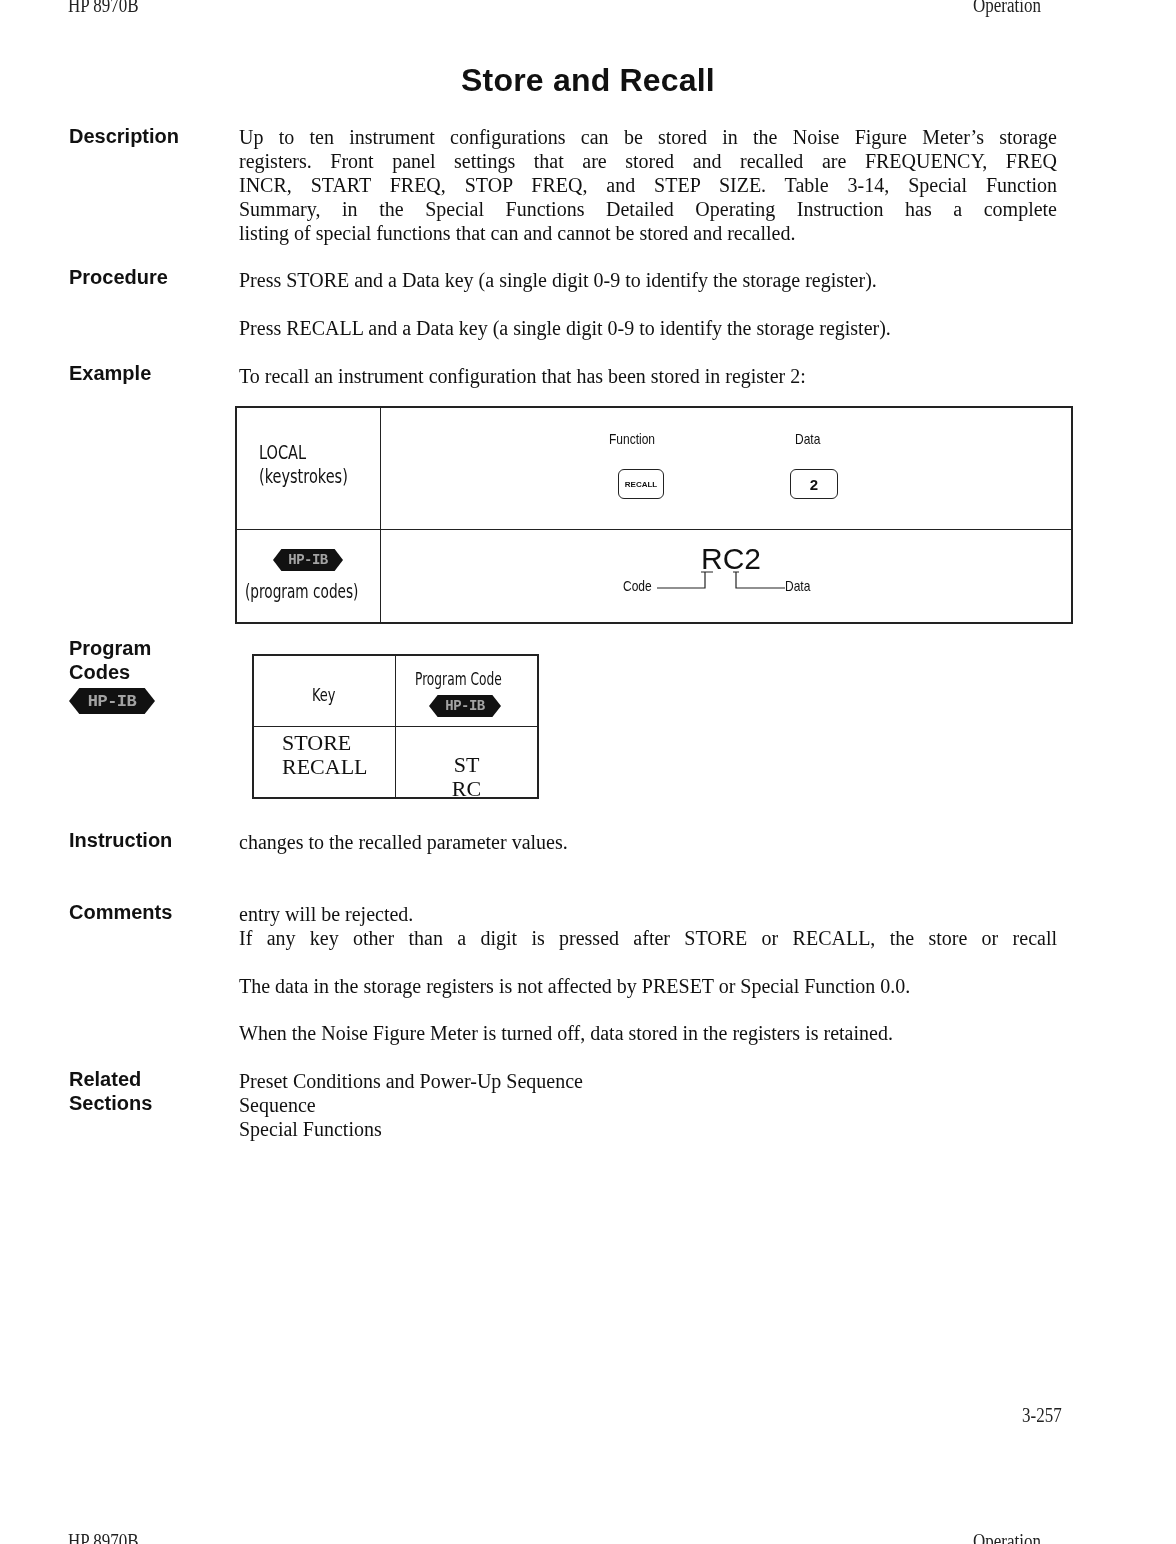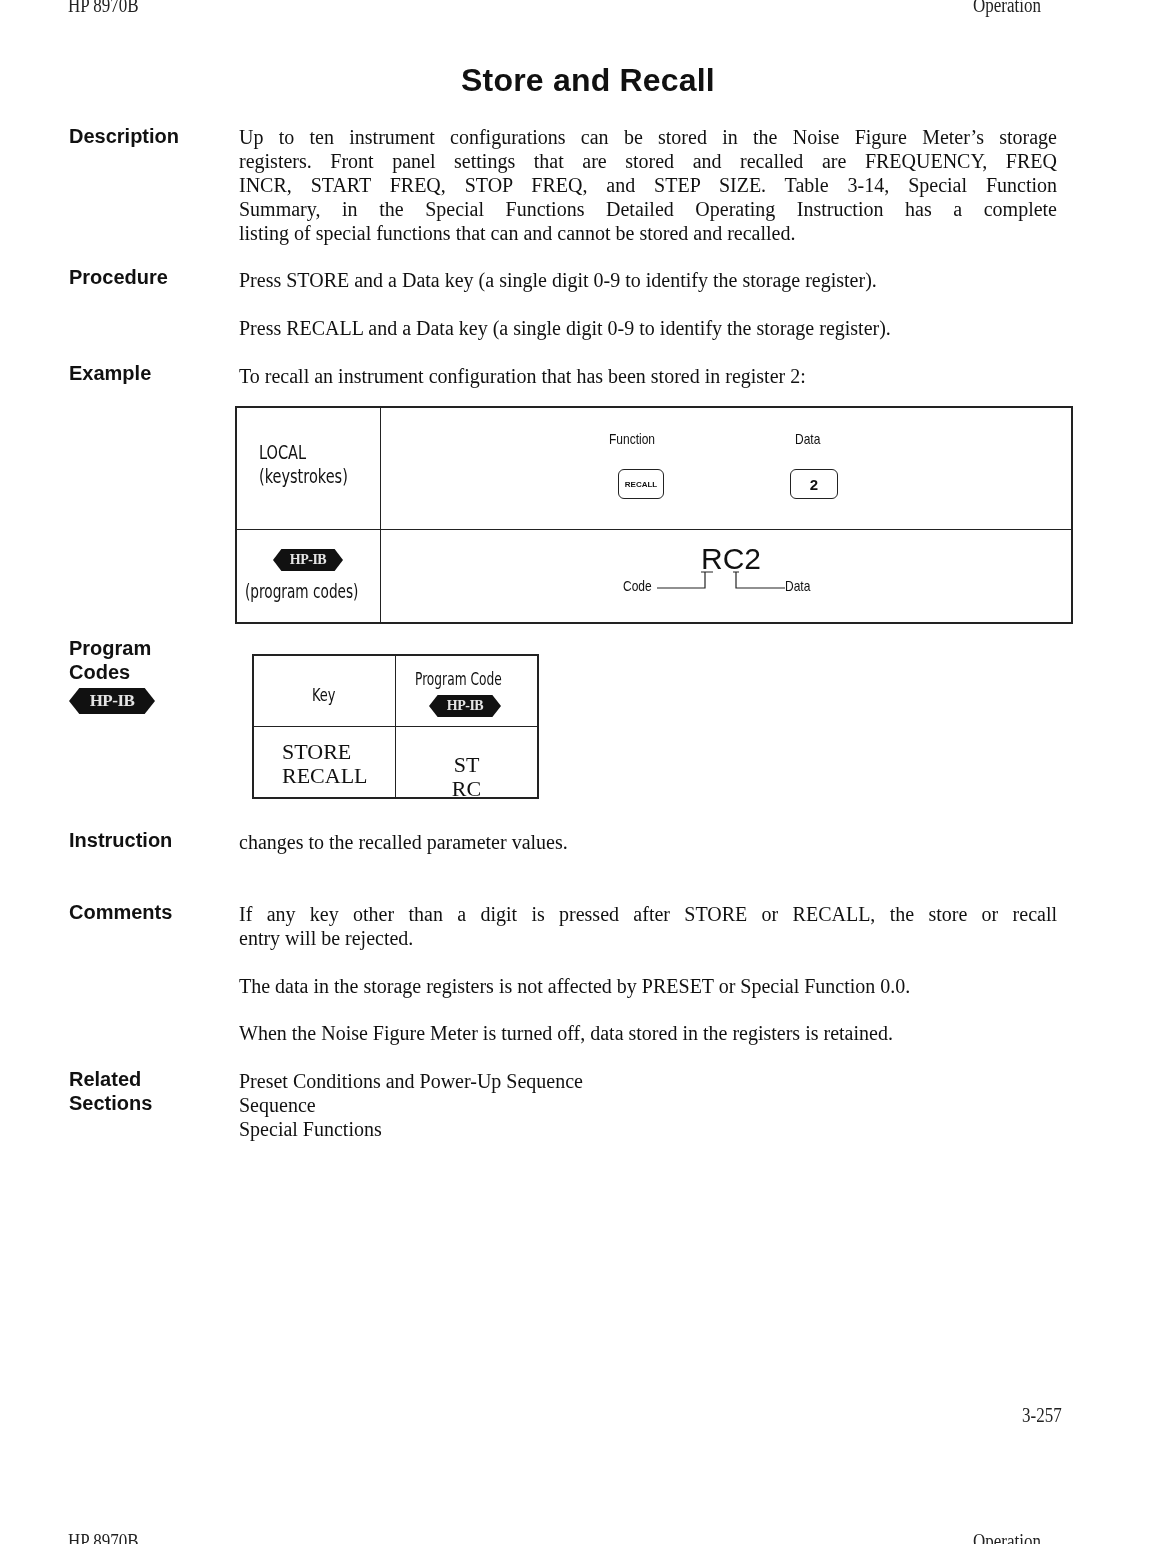--- a/index.html
+++ b/index.html
@@ -8,21 +8,21 @@
   .hdr { font-family: "Liberation Serif", serif; font-size: 20px; color: #222; transform: scaleX(0.85); transform-origin: left top; }
   .title { font-family: "Liberation Sans", sans-serif; font-weight: bold; font-size: 32px; left: 0; width: 1176px; text-align: center; top: 62px; letter-spacing: 0.2px; }
   .label { font-family: "Liberation Sans", sans-serif; font-weight: bold; font-size: 20px; left: 69px; line-height: 24px; }
   .body { font-family: "Liberation Serif", serif; font-size: 20px; left: 239px; width: 818px; line-height: 24px; text-align: justify; }
   .lines div { white-space: nowrap; }
   .cond { font-family: "DejaVu Sans", sans-serif; font-stretch: condensed; }
   .box { border: 2px solid #222; box-sizing: border-box; }
   .vline { background: #222; width: 1px; }
   .hline { background: #222; height: 1px; }
   .keycap { border: 1.5px solid #222; border-radius: 6px; box-sizing: border-box; display: flex; align-items: center; justify-content: center; font-family: "Liberation Sans", sans-serif; font-weight: bold; }
-  .hpib { display: inline-flex; align-items: center; justify-content: center; background: #111; color: #e5e5e5; font-family: Liberation Serif, serif; font-weight: bold; clip-path: polygon(12% 0, 88% 0, 100% 50%, 88% 100%, 12% 100%, 0 50%); letter-spacing: -0.5px; }
+  .hpib { display: inline-flex; align-items: center; justify-content: center; background: #111; color: #a3a3a3; font-family: Liberation Mono, monospace; font-weight: bold; clip-path: polygon(12% 0, 88% 0, 100% 50%, 88% 100%, 12% 100%, 0 50%); letter-spacing: -0.5px; }
   .small { font-family: "Liberation Sans", sans-serif; font-size: 15px; transform: scaleX(0.8); transform-origin: left top; white-space: nowrap; }
   .cell-serif { font-family: "Liberation Serif", serif; font-size: 22px; line-height: 24px; }
 </style>
 </head>
 <body>
 
 <div class="abs hdr" style="left:68px; top:-6px;">HP 8970B</div>
 <div class="abs hdr" style="left:973px; top:-6px;">Operation</div>
 
 <div class="abs title">Store and Recall</div>
@@ -87,39 +87,39 @@
 <div class="abs box" style="left:252px; top:654px; width:287px; height:145px;">
   <div class="abs vline" style="left:141px; top:0; height:141px;"></div>
   <div class="abs hline" style="left:0; top:70px; width:283px;"></div>
 
   <div class="abs cond" style="left:58px; top:29px; font-size:17px; transform:scaleX(0.85); transform-origin:left top;">Key</div>
   <div class="abs cond" style="left:161px; top:13px; font-size:17px; transform:scaleX(0.8); transform-origin:left top; white-space:nowrap;">Program Code</div>
   <div class="abs" style="left:175px; top:39px;">
     <span class="hpib" style="width:72px; height:22px; font-size:14px;">HP-IB</span>
   </div>
 
-  <div class="abs cell-serif" style="left:28px; top:84px;">
+  <div class="abs cell-serif" style="left:28px; top:75px;">
     <div>STORE</div>
     <div>RECALL</div>
   </div>
   <div class="abs cell-serif" style="left:142px; width:141px; text-align:center; top:97px;">
     <div>ST</div>
     <div>RC</div>
   </div>
 </div>
 
 <div class="abs label" style="top:828px;">Instruction</div>
 <div class="abs body lines" style="top:830px;">
   <div>changes to the recalled parameter values.</div>
 </div>
 
 <div class="abs label" style="top:900px;">Comments</div>
 <div class="abs body lines" style="top:902px;">
+  <div>entry will be rejected.</div>
   <div style="text-align-last:justify;">If any key other than a digit is pressed after STORE or RECALL, the store or recall</div>
-  <div>entry will be rejected.</div>
 </div>
 <div class="abs body" style="top:974px;">The data in the storage registers is not affected by PRESET or Special Function 0.0.</div>
 <div class="abs body" style="top:1021px;">When the Noise Figure Meter is turned off, data stored in the registers is retained.</div>
 
 <div class="abs label" style="top:1067px;">
   <div>Related</div>
   <div>Sections</div>
 </div>
 <div class="abs body" style="top:1069px; text-align:left;">
   <div>Preset Conditions and Power-Up Sequence</div>

